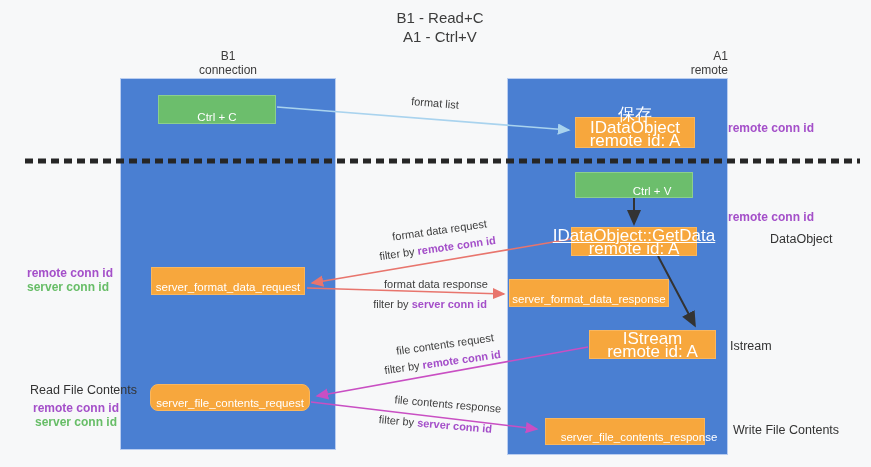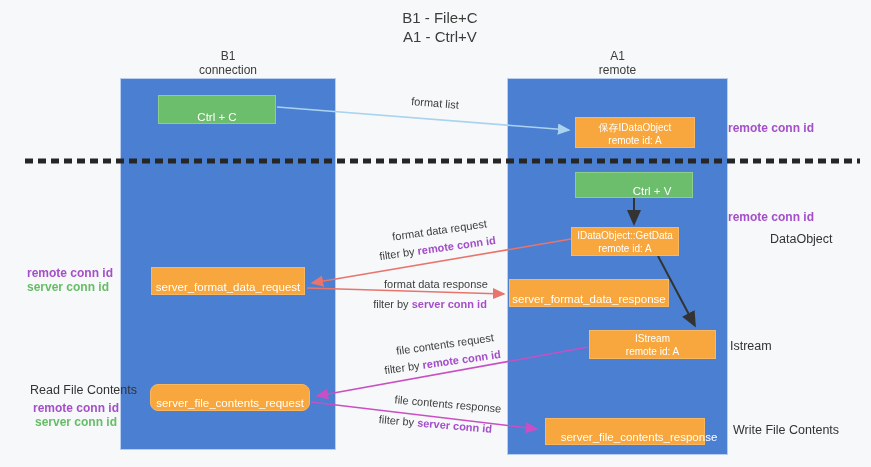--- a/index.html
+++ b/index.html
@@ -18,47 +18,47 @@
   .lane{
     position:absolute;background:#4a7fd2;border:1px solid #b9cdf0;
     box-sizing:border-box;
   }
   .lane-left{left:120px;top:78px;width:216px;height:372px;}
   .lane-right{left:507px;top:78px;width:221px;height:377px;}
   .lane-header{
     position:absolute;text-align:center;font-size:12px;line-height:14px;color:#3c3c3c;
   }
   .hdr-left{left:120px;top:49px;width:216px;}
-  .hdr-right{left:507px;top:49px;width:221px;}
+  .hdr-right{left:507px;top:49px;width:221px;text-align:right;}
   .box{
     position:absolute;display:flex;flex-direction:column;align-items:center;justify-content:flex-end;
     color:#ffffff;text-align:center;box-sizing:border-box;z-index:3;
   }
   .green{background:#6cbe6c;border:1px solid #8ccf8c;font-size:11.5px;}
-  .orange{background:#f7a73d;border:1px solid #f9b75f;font-size:10px;line-height:13px;}
+  .orange{background:#f7a73d;border:1px solid #f9b75f;font-size:17px;line-height:13px;}
   .one-line{font-size:11.5px;}
   svg.overlay{position:absolute;left:0;top:0;z-index:2;pointer-events:none;}
   .alabel{
     position:absolute;z-index:4;font-size:11px;color:#3e3e3e;text-align:center;white-space:nowrap;
   }
   .purple{color:#a44fc9;font-weight:bold;}
   .greentxt{color:#67bd67;font-weight:bold;}
   .side{position:absolute;z-index:4;font-size:12px;white-space:nowrap;}
   .side.plain{color:#333333;font-size:12.5px;}
   .r4{transform:rotate(4.5deg);}
   .rm8{transform:rotate(-8deg);}
   .r5{transform:rotate(5deg);}
 </style>
 </head>
 <body>
 
 <div class="stage">
 
   <div class="title">
-    <div>B1 - File+C</div>
+    <div>B1 - Read+C</div>
     <div>A1 - Ctrl+V</div>
   </div>
 
   <div class="lane-header hdr-left">
     <div>B1</div>
     <div>connection</div>
   </div>
   <div class="lane-header hdr-right">
     <div>A1</div>
     <div>remote</div>
@@ -106,21 +106,21 @@
 
   <div class="box orange" style="left:575px;top:117px;width:120px;height:31px;">
     <div>保存IDataObject</div>
     <div>remote id: A</div>
   </div>
 
   <div class="box green" style="left:575px;top:172px;width:118px;height:26px;padding-left:36px;">
     <div>Ctrl + V</div>
   </div>
 
-  <div class="box orange" style="left:571px;top:227px;width:108px;height:29px;">
+  <div class="box orange" style="left:571px;top:227px;width:126px;height:29px;text-decoration:underline;">
     <div>IDataObject::GetData</div>
     <div>remote id: A</div>
   </div>
 
   <div class="box orange one-line" style="left:509px;top:279px;width:160px;height:28px;">
     <div>server_format_data_response</div>
   </div>
 
   <div class="box orange one-line" style="left:151px;top:267px;width:154px;height:28px;">
     <div>server_format_data_request</div>

